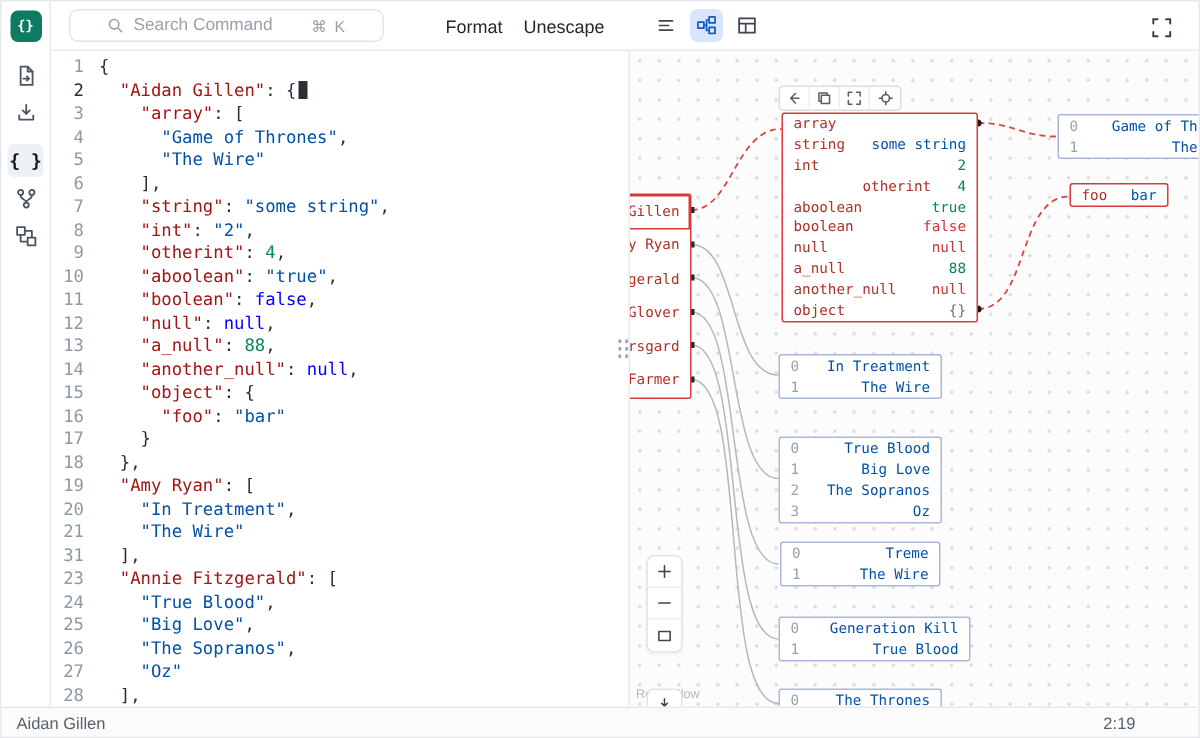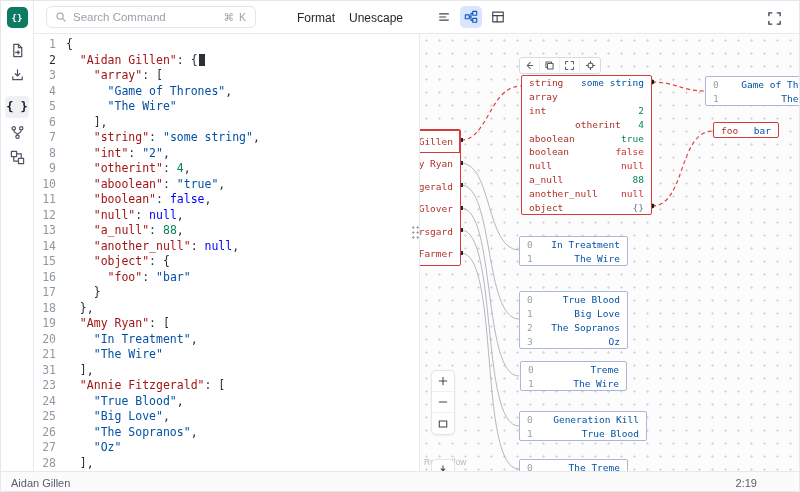--- a/index.html
+++ b/index.html
@@ -11,21 +11,21 @@
   .sidebar{position:absolute;left:0;top:0;width:33px;height:470px;background:#fff;border-right:1px solid #e7e9ec;display:flex;flex-direction:column;align-items:center;padding-top:6px}
   .logo{width:21px;height:21px;border-radius:5px;background:#0d7a62;color:#fff;display:flex;align-items:center;justify-content:center;font-size:9px;font-weight:bold;font-family:"DejaVu Sans Mono",monospace;margin-bottom:11px}
   .sicon{width:24px;height:22px;display:flex;align-items:center;justify-content:center;color:#4b5563;border-radius:4px;margin-bottom:3px;cursor:pointer}
   .sicon svg{width:15px;height:15px;stroke:currentColor;fill:none;stroke-width:1.3;stroke-linecap:round;stroke-linejoin:round}
   .sicon.gap{margin-top:7px}
   .sicon.active{color:#111827;background:#eef1f4;font-weight:bold}
   .braces-glyph{font-family:"DejaVu Sans Mono",monospace;font-size:12px;line-height:1}
 
   
   .topbar{position:absolute;left:33px;top:0;right:0;height:33px;background:#fff;border-bottom:1px solid #e7e9ec}
-  .search{position:absolute;left:12px;top:5px;width:210px;height:22px;border:1px solid #e2e5ea;border-radius:6px;background:#fff;display:flex;align-items:center;padding:0 8px;gap:6px;color:#9aa1ab;font-size:11.5px;cursor:text}
+  .search{position:absolute;left:12px;top:5px;width:210px;height:22px;border:1px solid #e2e5ea;border-radius:6px;background:#fff;display:flex;align-items:center;padding:0 24px;gap:6px;color:#9aa1ab;font-size:11.5px;cursor:text}
   .search svg{width:12px;height:12px;stroke:#9aa1ab;fill:none;stroke-width:1.4;stroke-linecap:round;flex-shrink:0}
   .search .ph{flex:1;white-space:nowrap;overflow:hidden}
   .kbd{font-size:10.5px;color:#9aa1ab;letter-spacing:1px;white-space:nowrap}
   .txtbtn{position:absolute;top:0;height:33px;display:flex;align-items:center;font-size:12px;color:#24292f;cursor:pointer;white-space:nowrap}
   .viewgroup{position:absolute;left:399px;top:5px;display:flex;gap:5px}
   .vbtn{width:22px;height:22px;border-radius:5px;display:flex;align-items:center;justify-content:center;color:#3f4650;cursor:pointer}
   .vbtn svg{width:14px;height:14px;stroke:currentColor;fill:none;stroke-width:1.3;stroke-linecap:round;stroke-linejoin:round}
   .vbtn.active{background:#d8e6fd;color:#1558c4}
   .fsbtn{position:absolute;right:14px;top:6px;width:22px;height:22px;display:flex;align-items:center;justify-content:center;color:#374151;cursor:pointer}
   .fsbtn svg{width:15px;height:15px;stroke:currentColor;fill:none;stroke-width:1.4;stroke-linecap:round}
@@ -237,26 +237,26 @@
           </div>
           <div class="grow" style="height: 22.5px;">
             <span class="c-key">Alexander Skarsgard</span>
           </div>
           <div class="grow" style="height: 22.5px;">
             <span class="c-key">Alice Farmer</span>
           </div>
         </div>
         <div class="gnode sel" style="left: 101px; top: 41px; width: 131px;">
           <div class="grow" style="height: 13.8px;">
+            <span class="c-key">array</span>
+            <span class="c-empty"></span>
+          </div>
+          <div class="grow" style="height: 13.8px;">
             <span class="c-key">string</span>
             <span class="c-str">some string</span>
-          </div>
-          <div class="grow" style="height: 13.8px;">
-            <span class="c-key">array</span>
-            <span class="c-empty"></span>
           </div>
           <div class="grow" style="height: 13.8px; gap: 20px;">
             <span class="c-key">int</span>
             <span class="c-num">2</span>
           </div>
           <div class="grow" style="height: 13.8px; margin-left: 46px;">
             <span class="c-key">otherint</span>
             <span class="c-num">4</span>
           </div>
           <div class="grow" style="height: 13.8px;">
@@ -344,21 +344,21 @@
             <span class="c-str">Generation Kill</span>
           </div>
           <div class="grow">
             <span class="c-idx">1</span>
             <span class="c-str">True Blood</span>
           </div>
         </div>
         <div class="gnode" style="left: 99px; top: 425px; width: 109px;">
           <div class="grow">
             <span class="c-idx">0</span>
-            <span class="c-str">The Treme</span>
+            <span class="c-str">The Thrones</span>
           </div>
         </div>
       </div>
 
     <div class="ntoolbar">
       <div class="ntb">
         <svg viewBox="0 0 14 14">
             <path d="M8,3 L4,7 L8,11 M4,7 H11"></path>
           </svg>
       </div>

